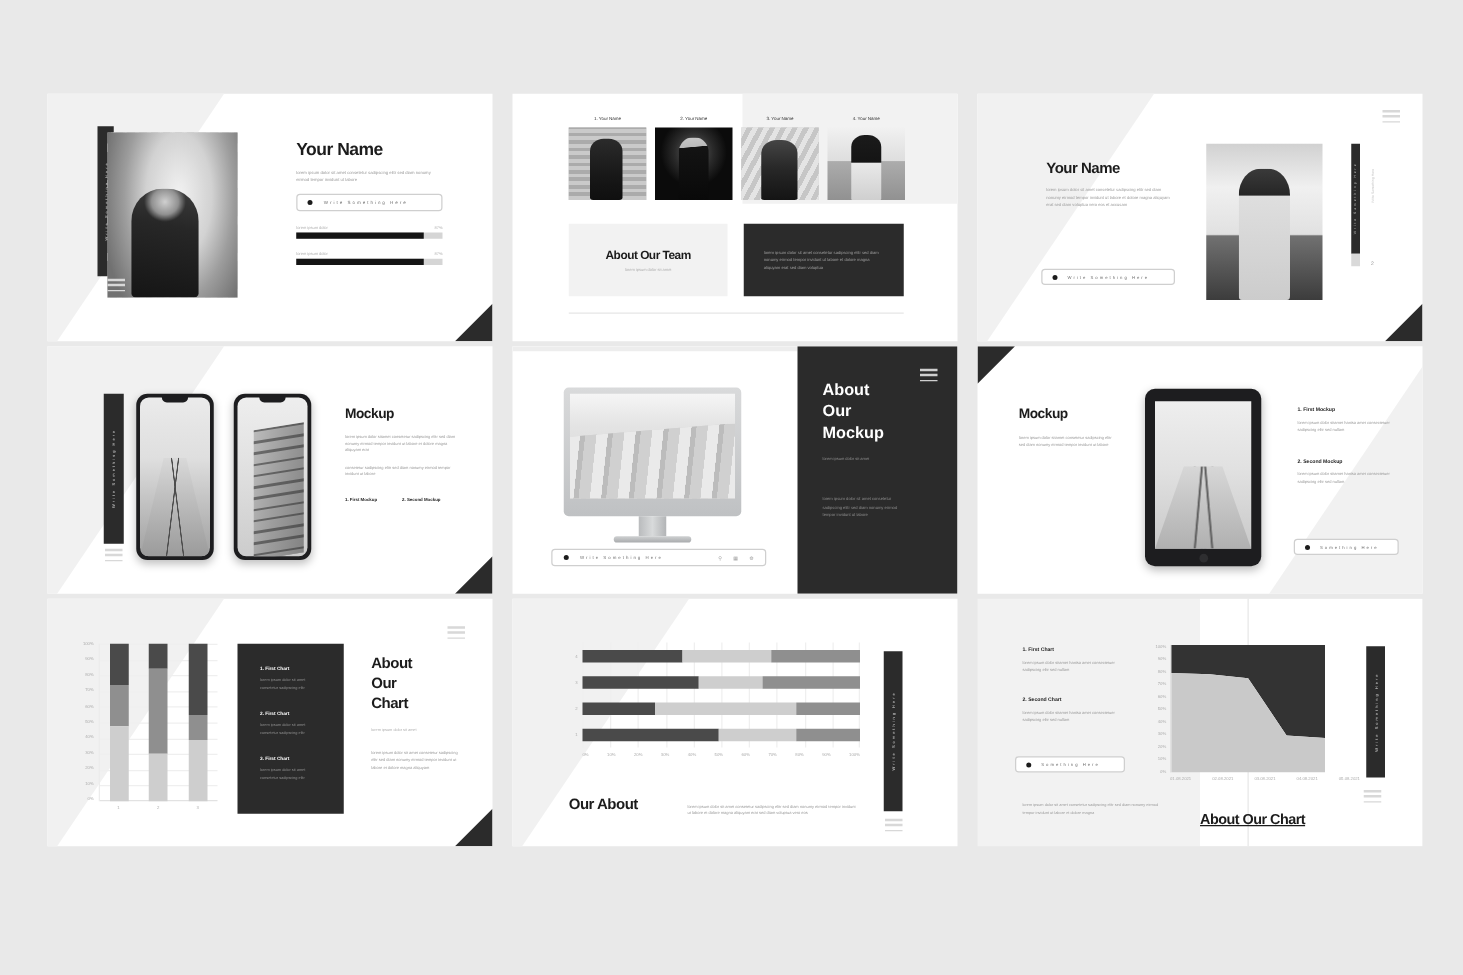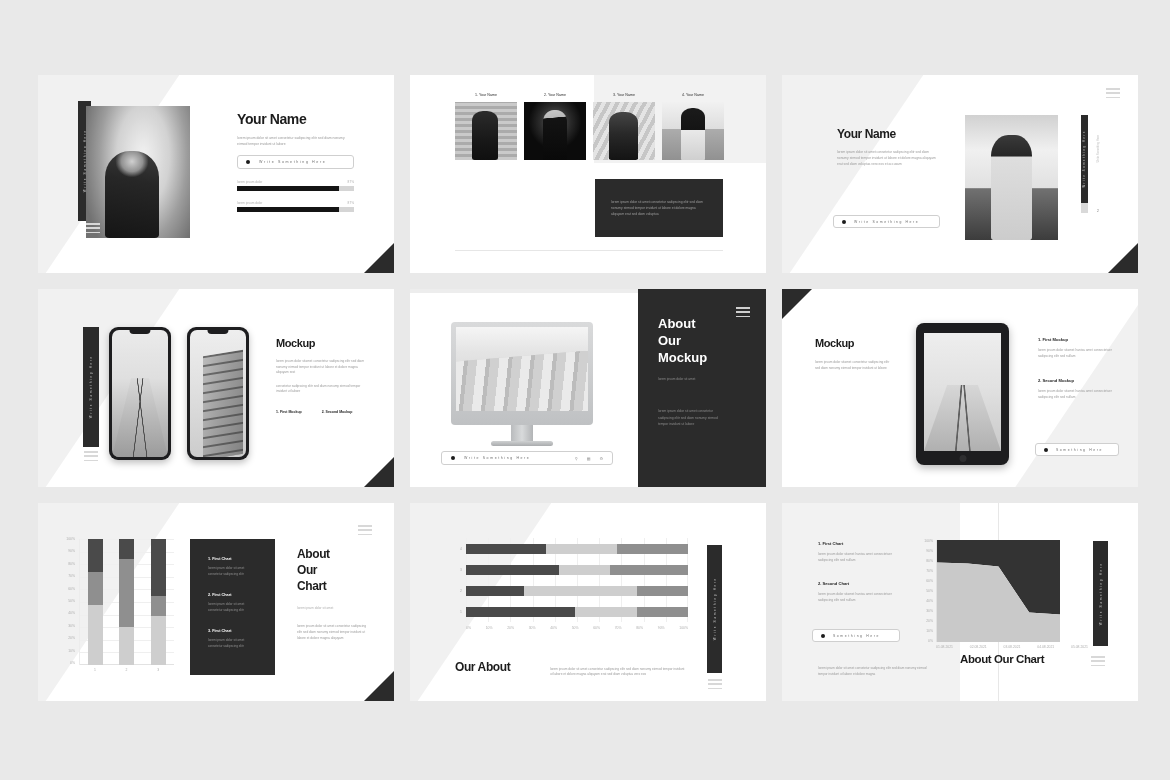--- a/index.html
+++ b/index.html
@@ -9,21 +9,21 @@
     font-family: "Liberation Sans", sans-serif;
     overflow: hidden;
   }
   #grid {
     position: absolute;
     left: 38px; top: 75px;
     width: 1100px; height: 635px;
     display: grid;
     grid-template-columns: repeat(3, 356px);
     grid-template-rows: repeat(3, 198px);
-    gap: 16px 16px;
+    gap: 4px 16px;
   }
   .slide {
     position: relative;
     background: #ffffff;
     overflow: hidden;
   }
   
   .diag {
     position: absolute; inset: 0; pointer-events: none;
   }
@@ -290,20 +290,25 @@
           <div class="tiny" style="font-size:3.6px; color:#2b2b2b; text-align:center; margin-bottom:5px;">3. Your Name</div>
           <div class="photo ph-escalator" style="height:58px;"></div>
         </div>
         <div>
           <div class="tiny" style="font-size:3.6px; color:#2b2b2b; text-align:center; margin-bottom:5px;">4. Your Name</div>
           <div class="photo ph-machine" style="height:58px;"></div>
         </div>
       </div>
     </div>
 
+    <div style="position:absolute; left:45px; top:104px; width:127px; height:58px; background:#f2f2f2;
+                display:flex; flex-direction:column; align-items:center; justify-content:center;">
+      <div class="h-title" style="font-size:9.5px;">About Our Team</div>
+      <div class="tiny" style="font-size:3.2px; margin-top:4px;">lorem ipsum dolor sit amet</div>
+    </div>
 
     <div class="darkcard" style="position:absolute; left:185px; top:104px; width:128px; height:58px;
                 display:flex; align-items:center; padding:0 16px;">
       <div style="font-size:3.3px; color:#9f9f9f; line-height:1.85;">lorem ipsum dolor sit amet consetetur sadipscing elitr sed diam nonumy eirmod tempor invidunt ut labore et dolore magna aliquyam erat sed diam voluptua</div>
     </div>
 
     <div style="position:absolute; left:45px; bottom:22px; width:268px; height:1px; background:#e6e6e6;"></div>
   </div>
 
   <div class="slide">
@@ -661,16 +666,16 @@
 
     <div class="rail" style="right:30px; top:38px; width:15px; height:105px;">
       <span>Write Something Here</span>
     </div>
     <div class="burger" style="right:33px; top:153px;">
       <i></i>
         <i></i>
         <i></i>
     </div>
 
-    <div class="h-title" style="position:absolute; left:178px; bottom:36px; font-size:11.5px;">About Our Chart</div>
+    <div class="h-title" style="position:absolute; left:178px; bottom:15px; font-size:11.5px;text-decoration:underline;">About Our Chart</div>
   </div>
 
 </div>
 
 </body></html>

